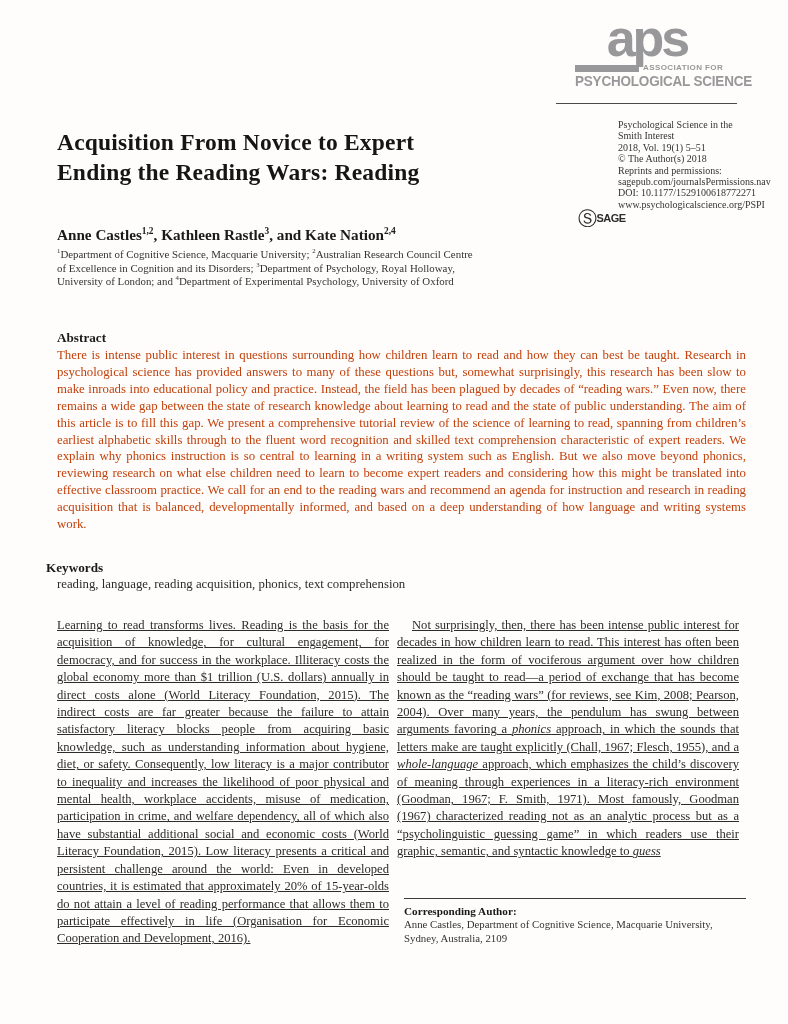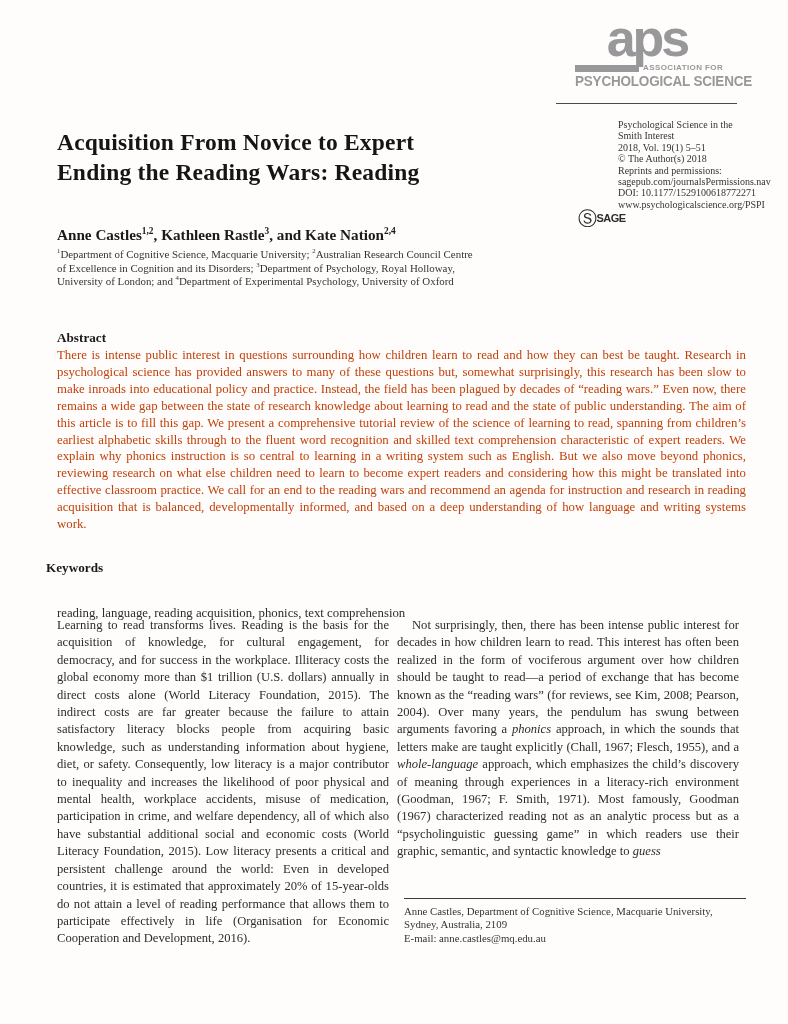--- a/index.html
+++ b/index.html
@@ -58,27 +58,27 @@
 
   
   .abstract-heading { position: absolute; top: 330px; left: 57px;
     font-weight: bold; font-size: 13.2px; color: #1a1a1a; text-align: center; }
   .abstract-text { position: absolute; top: 347px; left: 57px; width: 689px;
     font-size: 12.8px; line-height: 16.9px; text-align: justify; color: #c2410c; }
 
   
   .keywords-heading { position: absolute; top: 560px; left: 46px;
     font-weight: bold; font-size: 13.2px; color: #1a1a1a; }
-  .keywords-text { position: absolute; top: 606px; left: 57px; width: 689px;
+  .keywords-text { position: absolute; top: 577px; left: 57px; width: 689px;
     font-size: 12.8px; color: #2c2c2c; }
 
   
   .col-left  { position: absolute; top: 617px; left: 57px;  width: 332px; }
   .col-right { position: absolute; top: 617px; left: 381px; width: 342px; margin-left: 16px; }
-  .body-par { font-size: 12.6px; line-height: 17.4px; text-align: justify; color: #2c2c2c; }
+  .body-par { font-size: 12.6px; line-height: 17.4px; text-align: justify; color: #2c2c2c; text-decoration: underline; }
   .indent { text-indent: 15px; }
 
   
   .footer-rule { position: absolute; top: 898px; left: 404px; width: 342px; height: 1px; background: #3a3a3a; }
   .footer { position: absolute; top: 905px; left: 404px; width: 342px;
     font-size: 10.8px; line-height: 13.4px; color: #333; }
   .footer .fh { font-weight: bold; font-size: 11.2px; color: #1a1a1a; }
 </style>
 </head>
 <body>
@@ -129,18 +129,18 @@
 
   <div class="col-left">
     <p class="body-par">Learning to read transforms lives. Reading is the basis for the acquisition of knowledge, for cultural engagement, for democracy, and for success in the workplace. Illiteracy costs the global economy more than $1 trillion (U.S. dollars) annually in direct costs alone (World Literacy Foundation, 2015). The indirect costs are far greater because the failure to attain satisfactory literacy blocks people from acquiring basic knowledge, such as understanding information about hygiene, diet, or safety. Consequently, low literacy is a major contributor to inequality and increases the likelihood of poor physical and mental health, workplace accidents, misuse of medication, participation in crime, and welfare dependency, all of which also have substantial additional social and economic costs (World Literacy Foundation, 2015). Low literacy presents a critical and persistent challenge around the world: Even in developed countries, it is estimated that approximately 20% of 15-year-olds do not attain a level of reading performance that allows them to participate effectively in life (Organisation for Economic Cooperation and Development, 2016).</p>
   </div>
   <div class="col-right">
     <p class="body-par indent"><span>Not surprisingly, then, there has been intense public interest for decades in how children learn to read. This interest has often been realized in the form of vociferous argument over how children should be taught to read—a period of exchange that has become known as the “reading wars” (for reviews, see Kim, 2008; Pearson, 2004). Over many years, the pendulum has swung between arguments favoring a </span><i>phonics</i><span> approach, in which the sounds that letters make are taught explicitly (Chall, 1967; Flesch, 1955), and a </span><i>whole-language</i><span> approach, which emphasizes the child’s discovery of meaning through experiences in a literacy-rich environment (Goodman, 1967; F. Smith, 1971). Most famously, Goodman (1967) characterized reading not as an analytic process but as a “psycholinguistic guessing game” in which readers use their graphic, semantic, and syntactic knowledge to </span><i>guess</i></p>
   </div>
 
   <div class="footer-rule"></div>
   <div class="footer">
+    <div class="fh">Corresponding Author:</div>
     <div>Anne Castles, Department of Cognitive Science, Macquarie University,</div>
     <div>Sydney, Australia, 2109</div>
-    <div>E-mail: anne.castles@mq.edu.au</div>
   </div>
 
 </div>
 
 </body></html>

